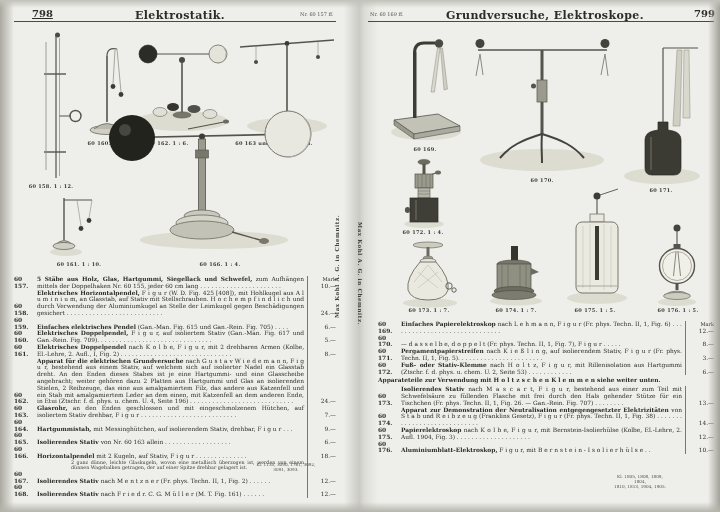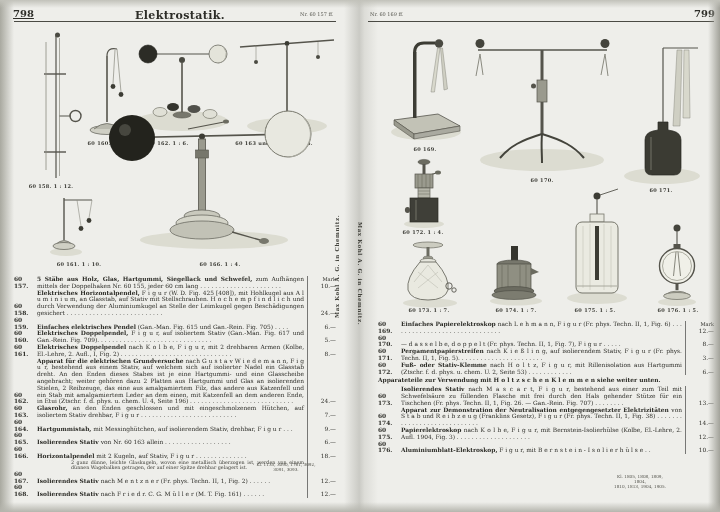--- a/index.html
+++ b/index.html
@@ -33,21 +33,21 @@
   .footer{position:absolute;font-size:4.2px;line-height:5px;color:#55554e;text-align:center;}
   b{font-weight:bold;}
   svg{display:block;}
 </style>
 </head>
 <body>
 
 <div id="spread">
   <div class="shade" id="gutter"></div>
 
-  <div class="pagenum" style="left:13px;top:8px;text-decoration:underline;">798</div>
+  <div class="pagenum" style="left:32px;top:8px;text-decoration:underline;">798</div>
   <div class="htitle" style="left:60px;top:9px;width:240px;">Elektrostatik.</div>
   <div class="hnr" style="left:300px;top:11px;">Nr. 60 157 ff.</div>
   <div class="hrule" style="left:14px;top:21px;width:322px;"></div>
 
   <div class="fig" style="left:20px;top:30px;">
     <svg width="62" height="152" viewBox="0 0 62 152">
       <circle cx="37.5" cy="5" r="2.5" fill="#4a4a42"></circle>
       <line x1="36" y1="6" x2="36" y2="148" stroke="#55544c" stroke-width="1.2"></line>
       <line x1="39.5" y1="8" x2="39.5" y2="146" stroke="#8a8a80" stroke-width="0.7"></line>
       <line x1="24" y1="44" x2="46" y2="44" stroke="#55544c" stroke-width="1.4"></line>
@@ -216,20 +216,21 @@
       <span class="desc"><b>Isolierendes Stativ</b> <span>nach F r i e d r.  C.  G.  M ü l l e r (M. T. Fig. 161)</span><span> . . . . . .</span></span>
       <span class="price">12.—</span>
     </div>
   </div>
   <div class="footer" style="left:236px;top:462px;width:100px;">
     <span style="display:block;">Kl. 1135, 3090, 1761, 3092,</span>
     <span style="display:block;">3091, 3093.</span>
   </div>
 
   <div class="hnr" style="left:370px;top:11px;">Nr. 60 169 ff.</div>
+  <div class="htitle" style="left:430px;top:9px;width:230px;">Grundversuche, Elektroskope.</div>
   <div class="pagenum" style="left:694px;top:8px;">799</div>
   <div class="hrule" style="left:368px;top:21px;width:346px;"></div>
 
   <div class="fig" style="left:388px;top:32px;">
     <svg width="78" height="112" viewBox="0 0 78 112">
       <ellipse cx="38" cy="100" rx="35" ry="8" fill="#dcdcd1"></ellipse>
       <polygon points="6,88 50,82 72,94 26,102" fill="#c2c2b6" stroke="#55544c" stroke-width="0.8"></polygon>
       <polygon points="6,88 6,93 26,107 26,102" fill="#9a9a8e" stroke="#55544c" stroke-width="0.6"></polygon>
       <polygon points="26,102 26,107 72,99 72,94" fill="#aaaaa0" stroke="#55544c" stroke-width="0.6"></polygon>
       <rect x="25" y="20" width="3.5" height="66" fill="#3c3c34"></rect>

